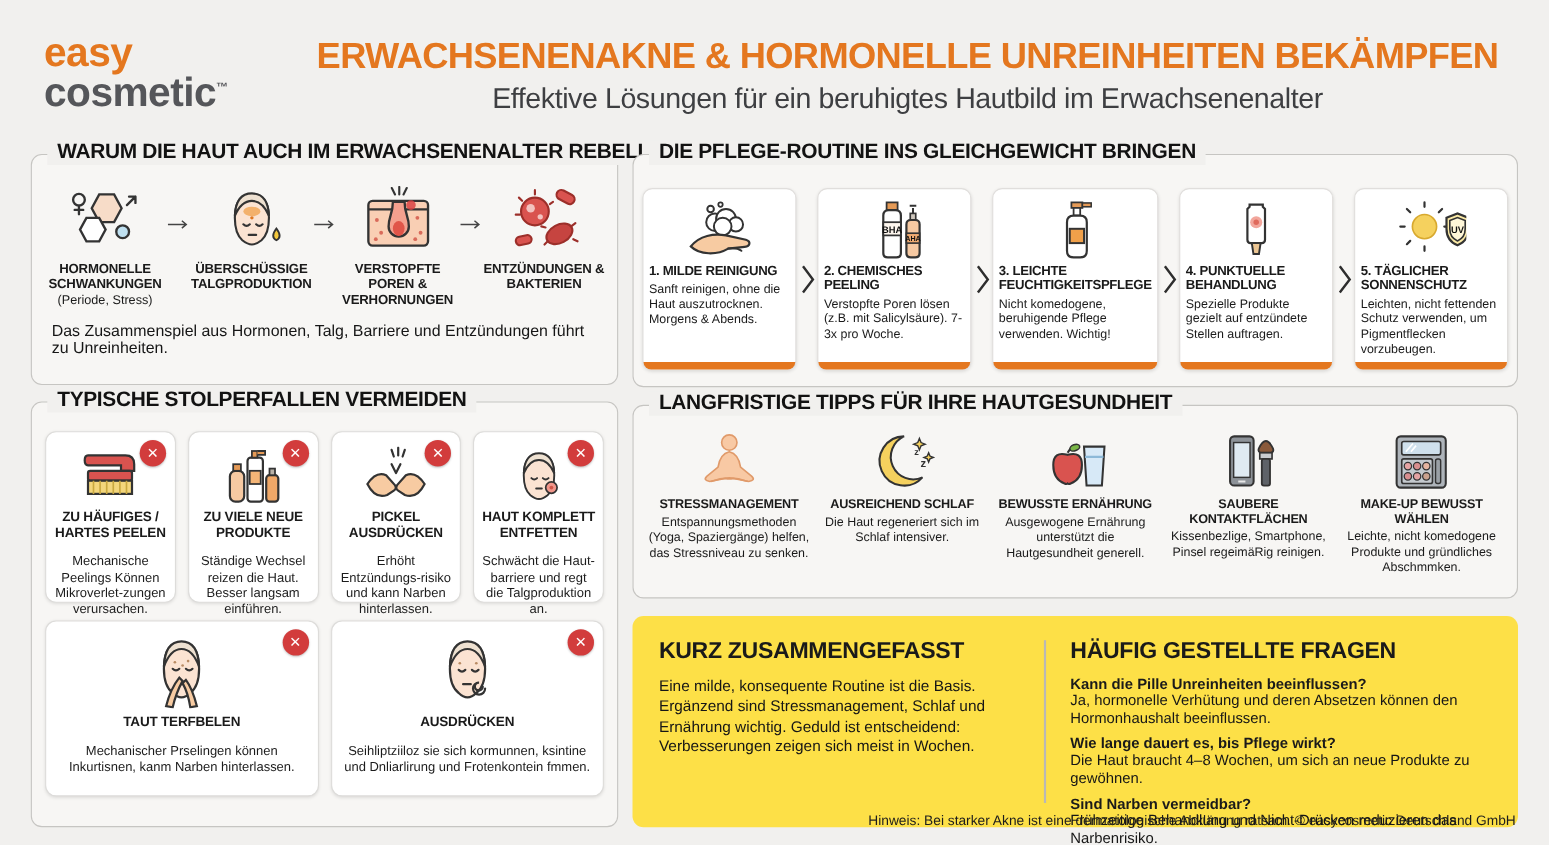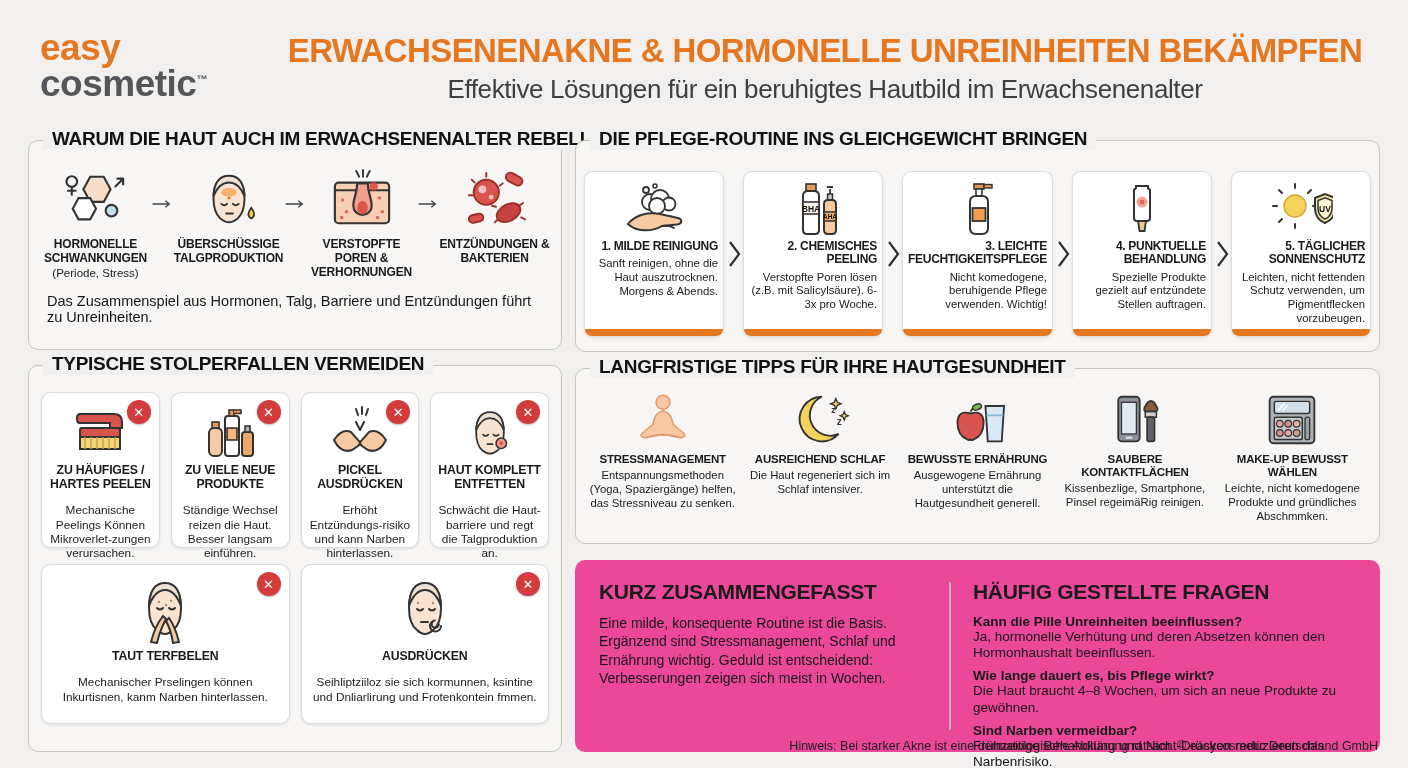--- a/index.html
+++ b/index.html
@@ -48,35 +48,35 @@
   .pit-card .lbl { font-size:12.3px; font-weight:800; line-height:1.15; margin-top:5px; letter-spacing:-0.2px; }
   .pit-card .txt { font-size:11.8px; line-height:1.22; margin-top:12px; color:#1c1c1c;text-align:center; }
   .x-badge { position:absolute; top:7px; right:8px; width:24px; height:24px; border-radius:50%;
              background:#d23c3c; color:#fff; font-size:13px; font-weight:700; display:flex;
              align-items:center; justify-content:center; box-shadow:0 1px 2px rgba(0,0,0,.25); }
 
   
   .panel-routine { height:212px; }
   .routine-row { display:flex; align-items:stretch; gap:2px; padding:30px 8px 0; }
   .routine-card { position:relative; flex:1; background:#fff; border:1px solid #e0dedc; border-radius:9px;
-                  box-shadow:0 1px 3px rgba(0,0,0,.10); text-align:right; padding:10px 5px 16px; height:166px; }
+                  box-shadow:0 1px 3px rgba(0,0,0,.10); text-align:left; padding:10px 5px 16px; height:166px; }
   .routine-card .bar { position:absolute; left:0; right:0; bottom:0; height:7px; background:#e4771f; border-radius:0 0 8px 8px; }
   .routine-card .lbl { font-size:12px; font-weight:800; line-height:1.12; margin-top:4px; letter-spacing:-0.3px; }
   .routine-card .txt { font-size:11.3px; line-height:1.2; margin-top:4px; }
   .chev { width:15px; display:flex; align-items:center; justify-content:center; }
 
   
   .panel-tips { height:176px; }
   .tips-row { display:flex; gap:8px; padding:24px 12px 0; }
   .tip { flex:1; text-align:center; }
   .tip .lbl { font-size:11.5px; font-weight:800; line-height:1.15; margin-top:6px; letter-spacing:-0.2px; }
   .tip .txt { font-size:11.3px; line-height:1.22; margin-top:3px; }
 
   
-  .summary-box { background:#ec4899; border-radius:10px; height:192px; display:flex; padding:20px 24px 16px; }
+  .summary-box { background:#fde047; border-radius:10px; height:192px; display:flex; padding:20px 24px 16px; }
   .sum-left { width:328px; }
   .sum-div { border-left:2px solid #b9b8b5; margin:2px 22px 6px 22px; }
   .sum-right { flex:1; }
   .sum-title { font-size:21px; font-weight:800; letter-spacing:-0.3px; margin-bottom:10px; }
   .sum-text { font-size:14px; line-height:1.32; color:#161616; }
   .faq-q { font-size:13.5px; font-weight:800; margin-top:7px; }
   .faq-a { font-size:13.5px; line-height:1.2; color:#161616; }
   .faq-item:first-child .faq-q { margin-top:0; }
 
   .footnote { position:absolute; right:30px; bottom:15px; font-size:12.5px; color:#1d1d1d; }
@@ -327,21 +327,21 @@
               <path d="M22 14 q0 -5 5 -5 h6 q5 0 5 5 v34 q0 4 -4 4 h-8 q-4 0 -4 -4 Z" fill="#ffffff" stroke="#333" stroke-width="2"></path>
               <rect x="22" y="20" width="16" height="12" fill="#fdf6ee" stroke="#333" stroke-width="1.6"></rect>
               <text x="30" y="29.5" font-size="8.5" font-weight="bold" text-anchor="middle" font-family="Liberation Sans, sans-serif" fill="#111">BHA</text>
               <path d="M49 7 v5 M46 5 h6" stroke="#333" stroke-width="1.8"></path>
               <rect x="46.5" y="12" width="5" height="6" fill="#cfc7bd" stroke="#333" stroke-width="1.5"></rect>
               <path d="M43 22 q0 -4 4 -4 h4 q4 0 4 4 v26 q0 4 -4 4 h-4 q-4 0 -4 -4 Z" fill="#f6c9a2" stroke="#333" stroke-width="2"></path>
               <rect x="43" y="30" width="12" height="9" fill="#efab72" stroke="#333" stroke-width="1.5"></rect>
               <text x="49" y="37" font-size="6.5" font-weight="bold" text-anchor="middle" font-family="Liberation Sans, sans-serif" fill="#111">AHA</text>
             </svg>
             <div class="lbl">2. CHEMISCHES PEELING</div>
-            <div class="txt">Verstopfte Poren lösen (z.B. mit Salicylsäure). 6-3x pro Woche.</div>
+            <div class="txt">Verstopfte Poren lösen (z.B. mit Salicylsäure). 7-3x pro Woche.</div>
             <div class="bar"></div>
           </div>
 
           <div class="chev">
             <svg width="14" height="28" viewBox="0 0 14 28">
                 <path d="M3 2 l9 12 -9 12" fill="none" stroke="#2e2e2e" stroke-width="2.2"></path>
               </svg>
           </div>
 
           <div class="routine-card">

